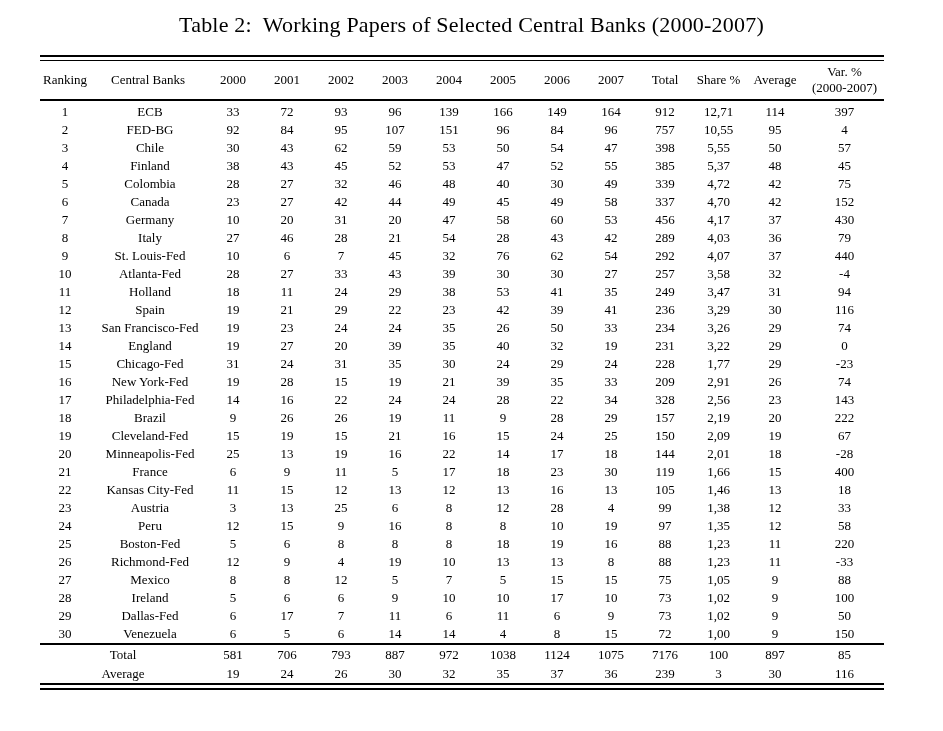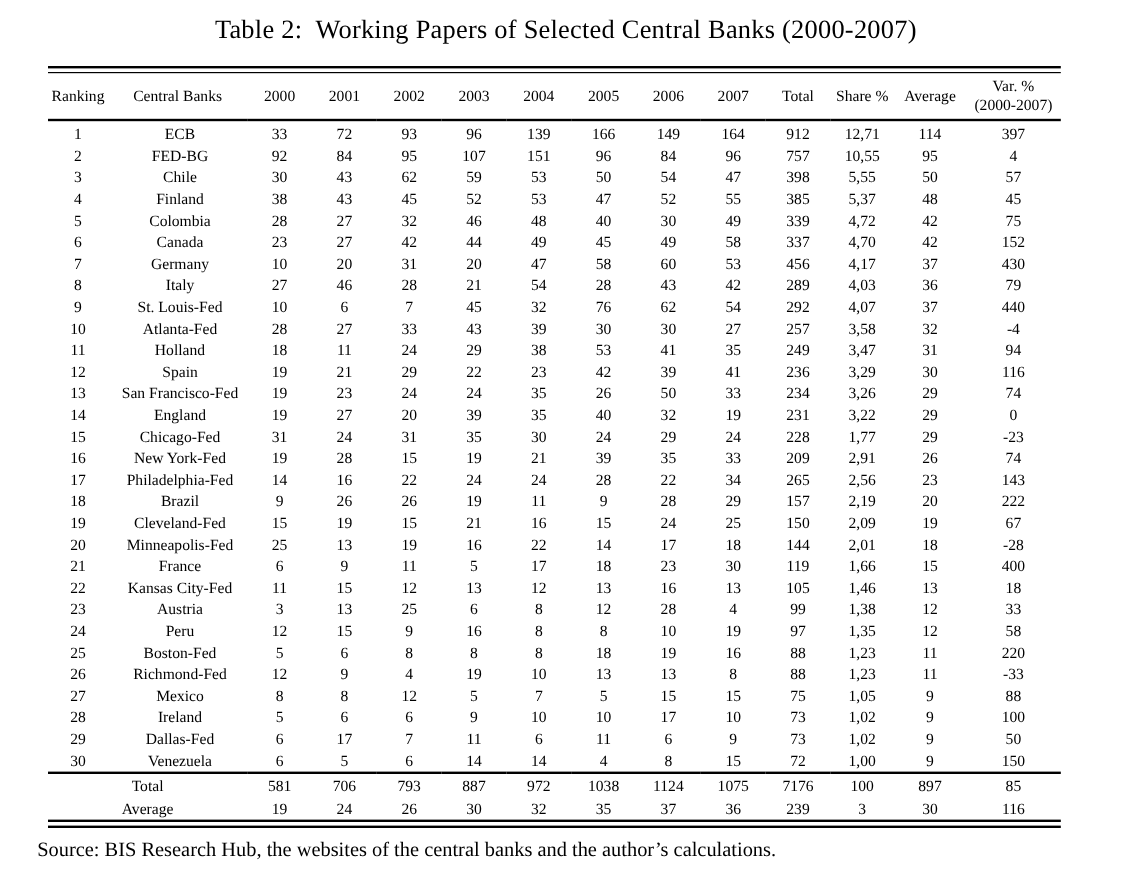--- a/index.html
+++ b/index.html
@@ -387,21 +387,21 @@
             <td>17</td>
             <td class="bank">Philadelphia-Fed</td>
             <td>14</td>
             <td>16</td>
             <td>22</td>
             <td>24</td>
             <td>24</td>
             <td>28</td>
             <td>22</td>
             <td>34</td>
-            <td>265</td>
+            <td>328</td>
             <td>2,56</td>
             <td>23</td>
             <td>143</td>
           </tr>
           <tr>
             <td>18</td>
             <td class="bank">Brazil</td>
             <td>9</td>
             <td>26</td>
             <td>26</td>
@@ -637,14 +637,13 @@
             <td>239</td>
             <td>3</td>
             <td>30</td>
             <td>116</td>
           </tr>
         </tfoot>
     </table>
     <div class="rule-bottom"></div>
   </div>
 
-  <p class="source">Source: BIS Research Hub, the websites of the central banks and the author’s calculations.</p>
 </div>
 
 </body></html>

